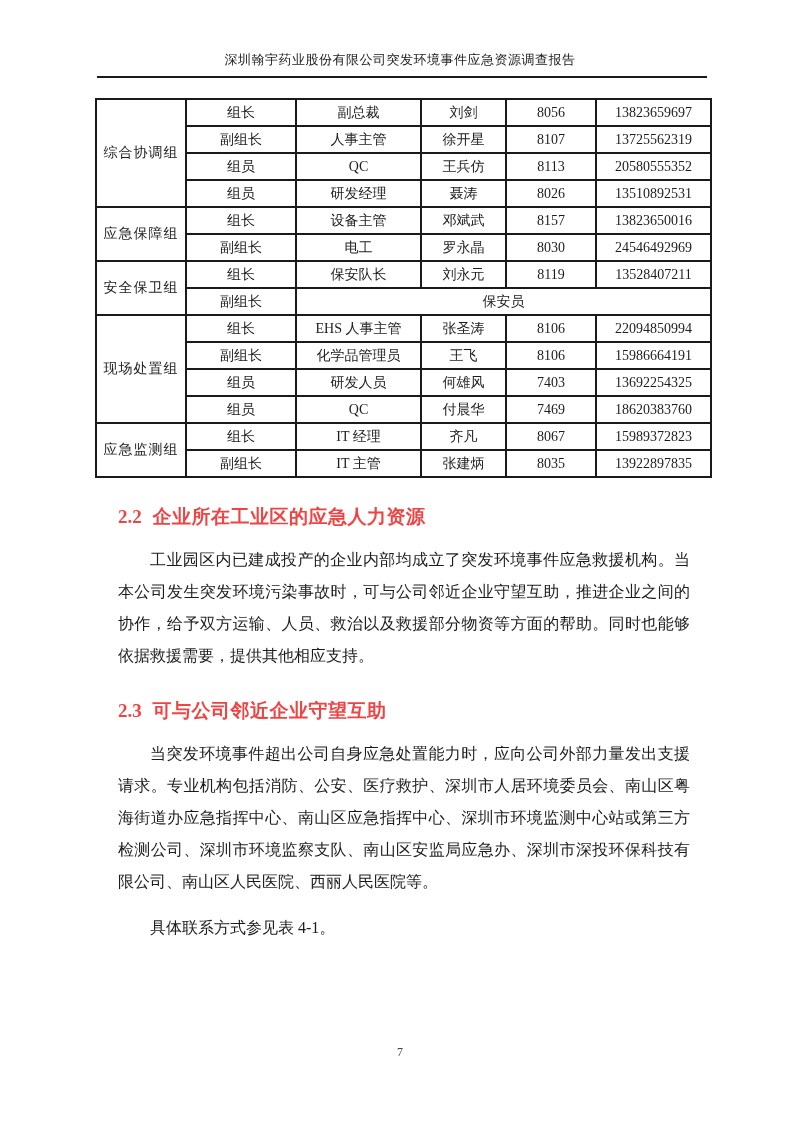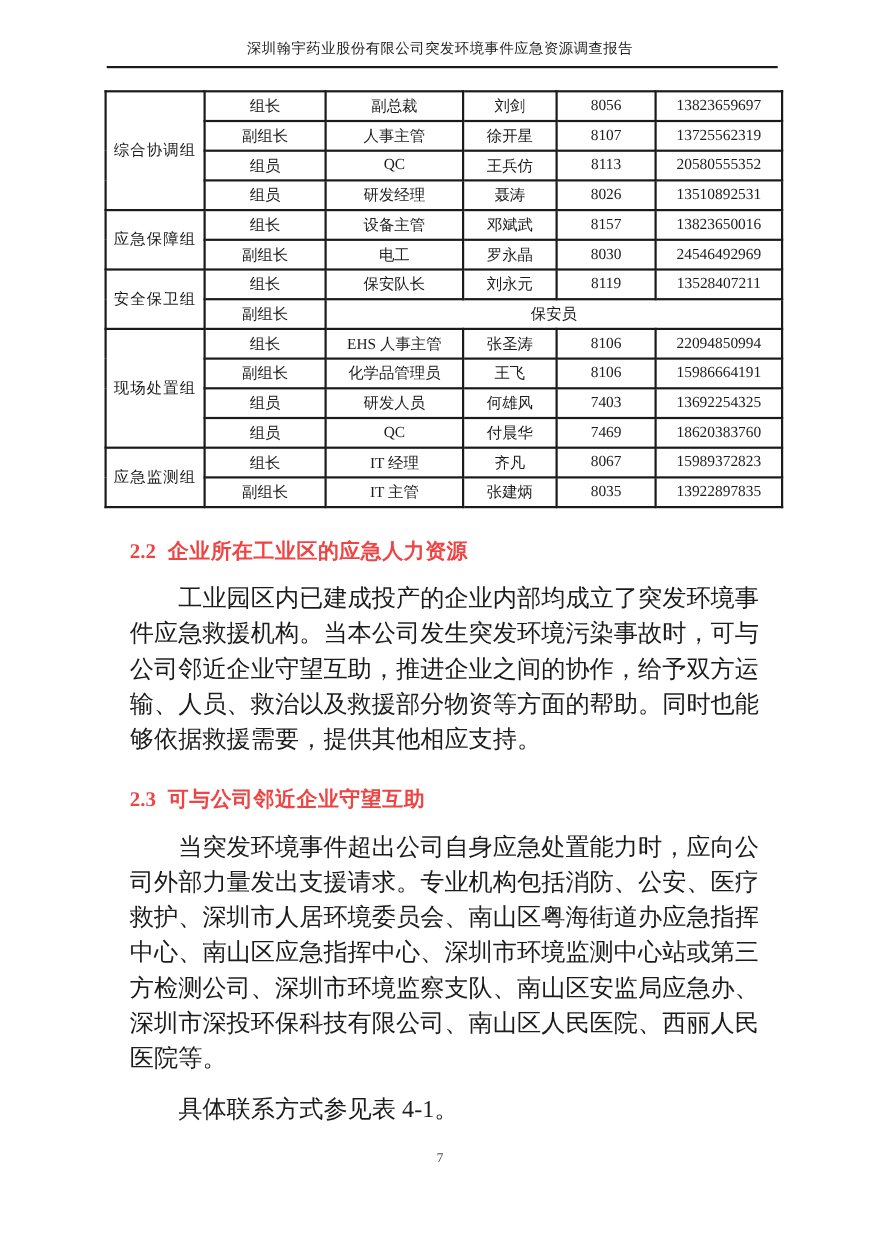--- a/index.html
+++ b/index.html
@@ -8,21 +8,21 @@
     position: relative;
     width: 800px;
     height: 1131px;
     margin: 0 auto;
     background: #ffffff;
     font-family: "Liberation Serif", "DejaVu Serif", serif;
     color: #1c1c1c;
     overflow: hidden;
   }
   
-  .doc-header { padding-top: 25px; margin-top: 10px; }
+  .doc-header { padding-top: 51px; }
   .doc-header-title {
     text-align: center;
     font-size: 13px;
     letter-spacing: 0.5px;
     color: #222;
   }
   .doc-header-rule {
     margin: 7px 0 0 97px;
     width: 610px;
     border-top: 2px solid #1a1a1a;
@@ -54,21 +54,21 @@
     color: #ef4444;
   }
   .sec-num { font-family: "Liberation Serif", "DejaVu Serif", serif; }
   .sec-title {
     font-family: "Liberation Sans", "DejaVu Sans", sans-serif;
     margin-left: 6px;
     letter-spacing: 0.5px;
   }
   .body-para {
     margin: 14px 110px 0 118px;
-    font-size: 22px;
+    font-size: 16px;
     line-height: 32px;
     text-align: justify;
     text-indent: 2em;
     color: #1c1c1c;
   }
   .body-para.short { text-align: left; }
   
   .page-footer {
     position: absolute;
     left: 0;

